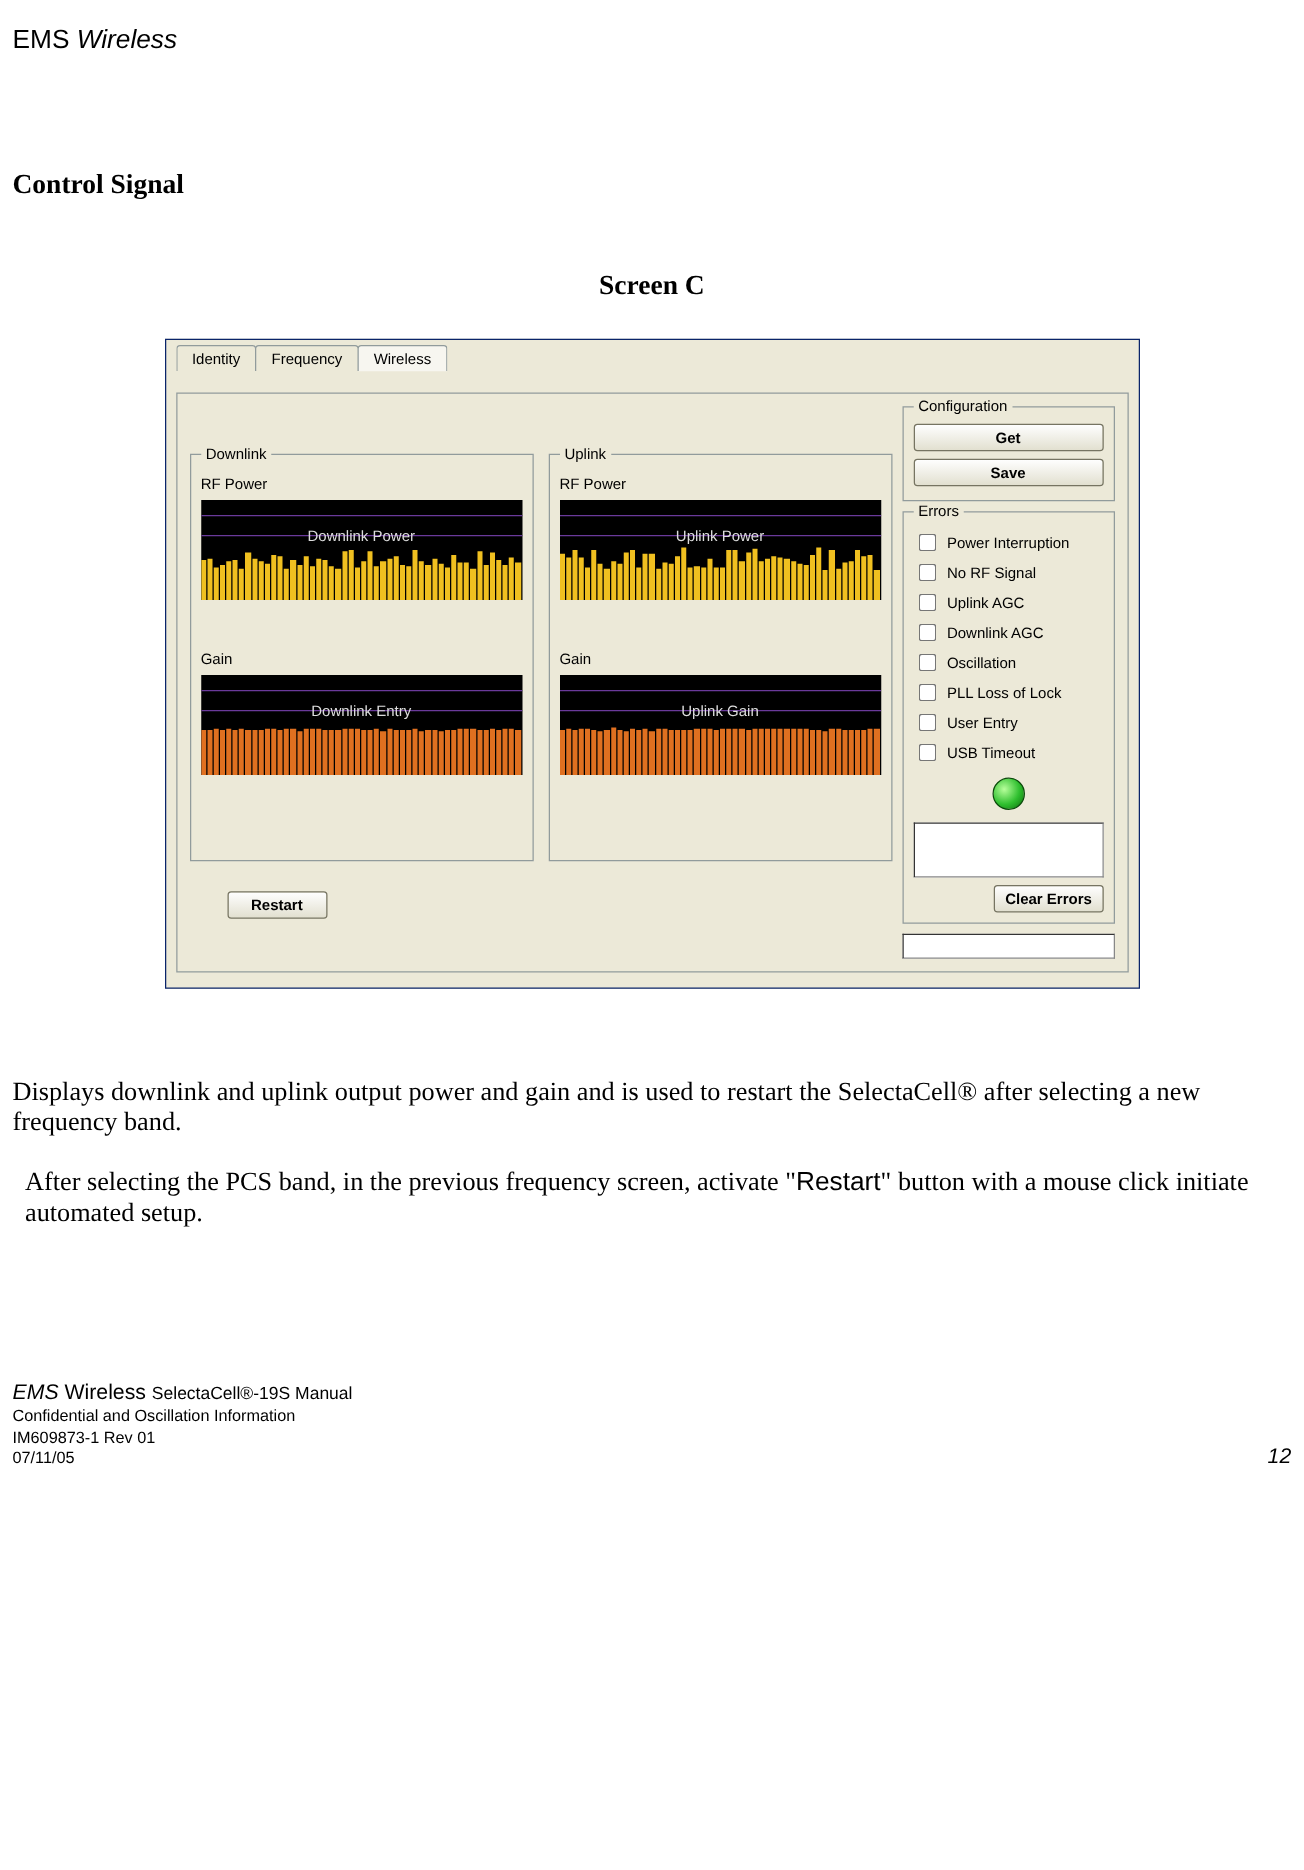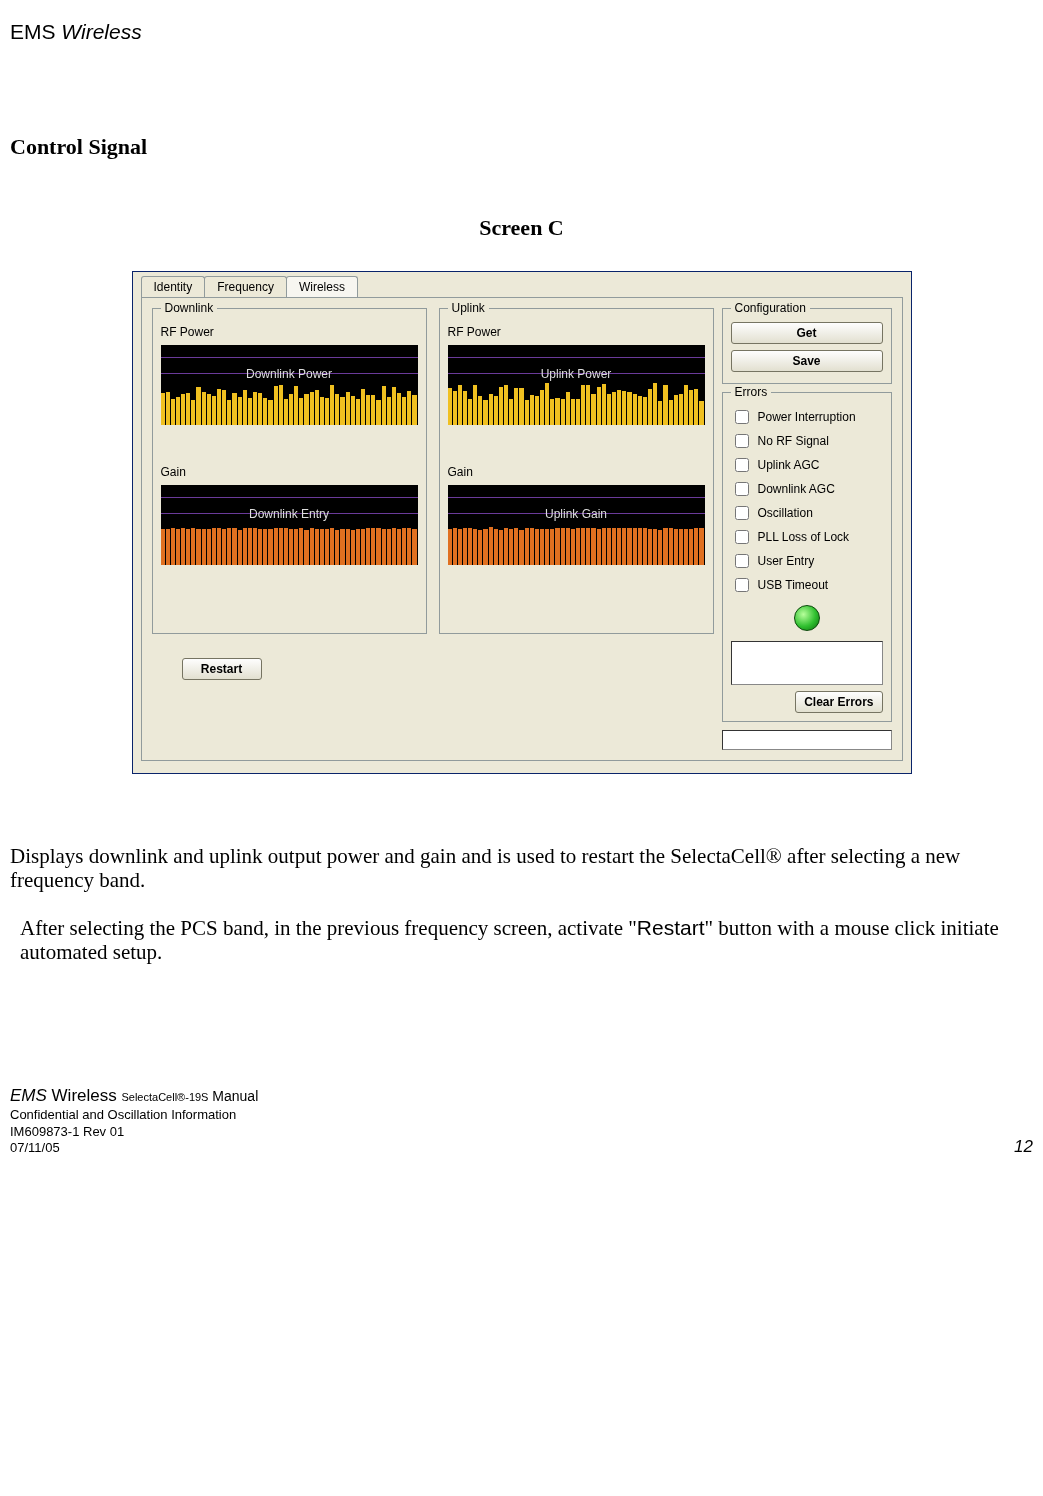--- a/index.html
+++ b/index.html
@@ -89,21 +89,21 @@
   .win-close {
     background: linear-gradient(#f08a6e, #d4432b);
     color: #fff;
   }
   .client {
     padding: 4px 8px 12px 8px;
   }
   .tabs {
     display: flex;
     gap: 0;
-    margin-bottom: 0;
+    margin-bottom: 17px;
     align-items: flex-end;
   }
   .tab {
     padding: 3px 12px;
     background: #ece9d8;
     border: 1px solid #919b9c;
     border-bottom: none;
     font-size: 12px;
     border-radius: 3px 3px 0 0;
     margin-right: -1px;
@@ -127,20 +127,21 @@
   }
   .charts-row {
     display: flex;
     gap: 12px;
   }
   .chart-group {
     flex: 1;
     border: 1px solid #919b9c;
     padding: 8px;
     position: relative;
+    margin-top: 38px;
   }
   .chart-group .legend {
     position: absolute;
     top: -8px;
     left: 8px;
     background: #ece9d8;
     padding: 0 4px;
     font-size: 12px;
   }
   .chart-label {
@@ -616,20 +617,20 @@
 
 <p class="body-text">Displays downlink and uplink output power and gain and is used to restart the SelectaCell® after selecting a new frequency band.</p>
 
 <p class="body-text indent">
   <span>After selecting the PCS band, in the previous frequency screen, activate "</span><span style="font-family:Arial,sans-serif">Restart</span><span>" button with a mouse click initiate automated setup.</span>
 </p>
 
 <div class="footer">
   <div class="footer-left">
     <div class="line1">
-      <span class="italic">EMS</span><span> Wireless </span><span style="font-size:11px">SelectaCell®-19S</span><span style="font-size:14px"> Manual</span>
+      <span class="italic">EMS</span><span> Wireless </span><span style="font-size:14px">SelectaCell®-19S</span><span style="font-size:14px"> Manual</span>
     </div>
     <div>Confidential and Oscillation Information</div>
     <div>IM609873-1 Rev 01</div>
     <div>07/11/05</div>
   </div>
   <div class="footer-right">12</div>
 </div>
 
 </body></html>

